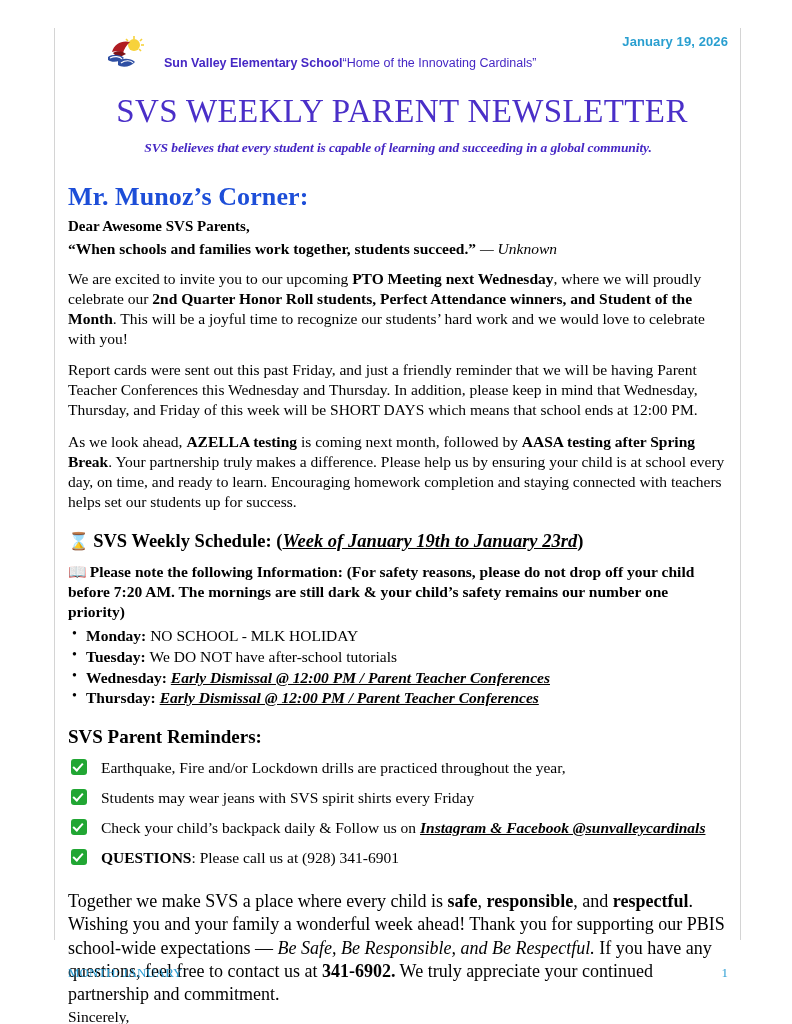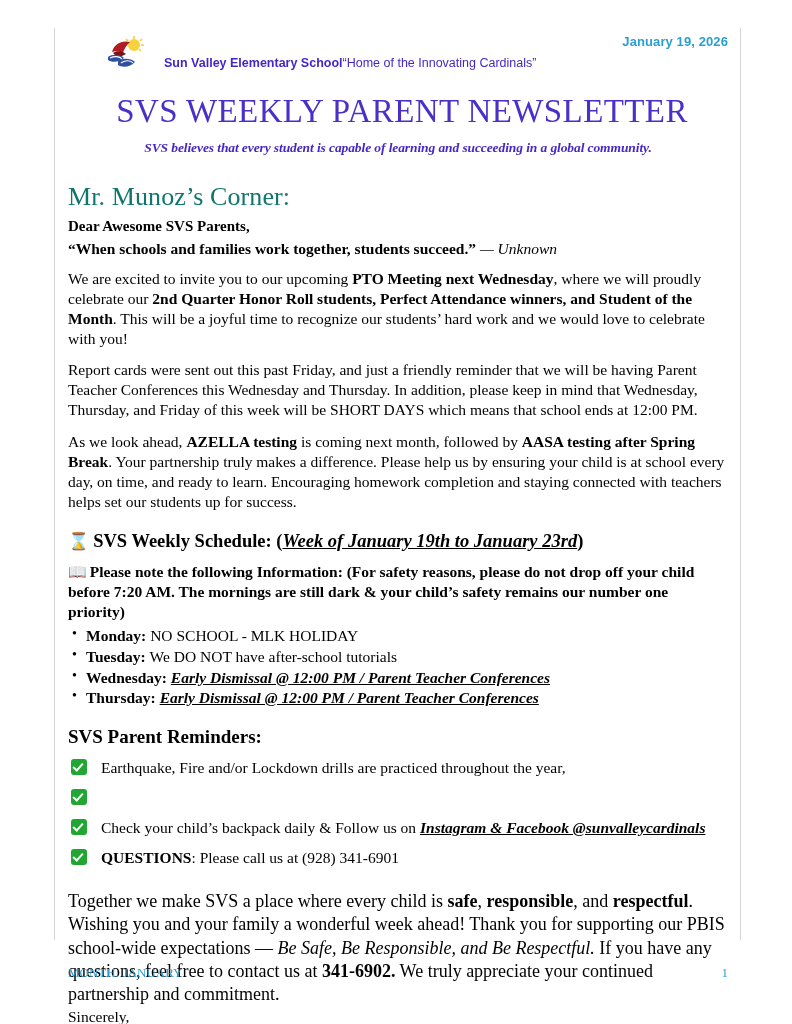--- a/index.html
+++ b/index.html
@@ -94,23 +94,23 @@
     font-weight: bold;
     font-size: 13.5px;
     color: #4527c4;
     margin-top: 11px;
     letter-spacing: -0.1px;
   }
 
   
   .corner-heading {
     font-family: "Liberation Serif", serif;
-    font-weight: normal;
+    font-weight: bold;
     font-size: 26px;
-    color: #0f766e;
+    color: #1d4ed8;
     margin-top: 26px;
     margin-bottom: 4px;
     letter-spacing: 0.1px;
   }
 
   .salutation {
     font-weight: bold;
     font-size: 15px;
     margin-top: 6px;
   }
@@ -313,21 +313,21 @@
     <ul class="days" id="days-list">
         <li><span class="day">Monday: </span><span>NO SCHOOL - MLK HOLIDAY</span></li>
         <li><span class="day">Tuesday: </span><span>We DO NOT have after-school tutorials</span></li>
         <li><span class="day">Wednesday: </span><span class="emph">Early Dismissal @ 12:00 PM / Parent Teacher Conferences</span></li>
         <li><span class="day">Thursday: </span><span class="emph">Early Dismissal @ 12:00 PM / Parent Teacher Conferences</span></li>
       </ul>
 
     <div class="reminders-heading">SVS Parent Reminders:</div>
     <ul class="reminders" id="reminders-list">
         <li><span class="checkbox" style="background: rgb(33, 166, 51);"></span><span>Earthquake, Fire and/or Lockdown drills are practiced throughout the year,</span></li>
-        <li><span class="checkbox" style="background: rgb(33, 166, 51);"></span></li>
+        <li><span class="checkbox" style="background: rgb(33, 166, 51);"></span><span>Students may wear jeans with SVS spirit shirts every Friday</span></li>
         <li><span class="checkbox" style="background: rgb(33, 166, 51);"></span><span>Check your child’s backpack daily &amp; Follow us on </span><span class="emph">Instagram &amp; Facebook @sunvalleycardinals</span></li>
         <li><span class="checkbox" style="background: rgb(33, 166, 51);"></span><span style="font-weight: bold;"> QUESTIONS</span><span>: Please call us at (928) 341-6901</span></li>
       </ul>
 
     <div class="closing" id="closing-paragraph"><span>Together we make SVS a place where every child is </span><span style="font-weight: bold;">safe</span><span>, </span><span style="font-weight: bold;">responsible</span><span>, and </span><span style="font-weight: bold;">respectful</span><span>. Wishing you and your family a wonderful week ahead! Thank you for supporting our PBIS school-wide expectations — </span><span style="font-style: italic;">Be Safe, Be Responsible, and Be Respectful.</span><span>  If you have any questions, feel free to contact us at </span><span style="font-weight: bold;">341-6902.</span><span> We truly appreciate your continued partnership and commitment.</span></div>
     <div class="sign-line">Sincerely,</div>
     <div class="sign-line">Mr. Muñoz</div>
 
   </div>
 

